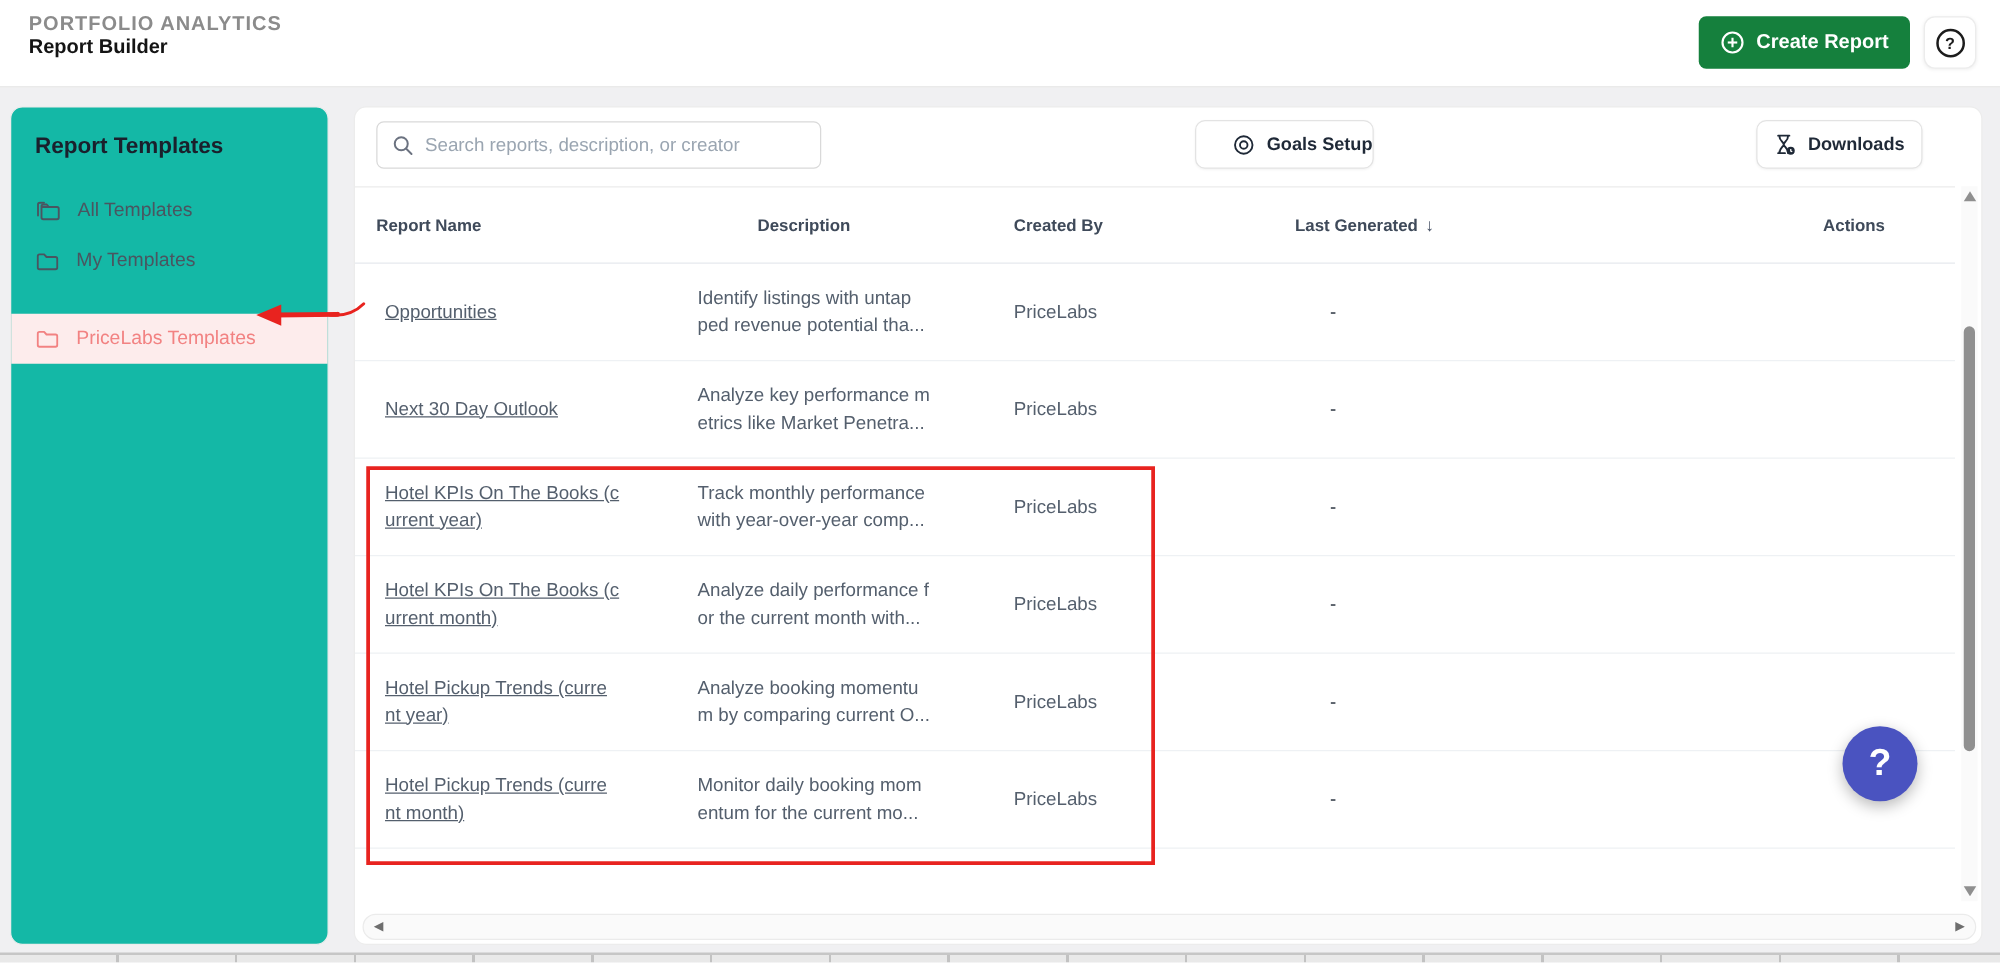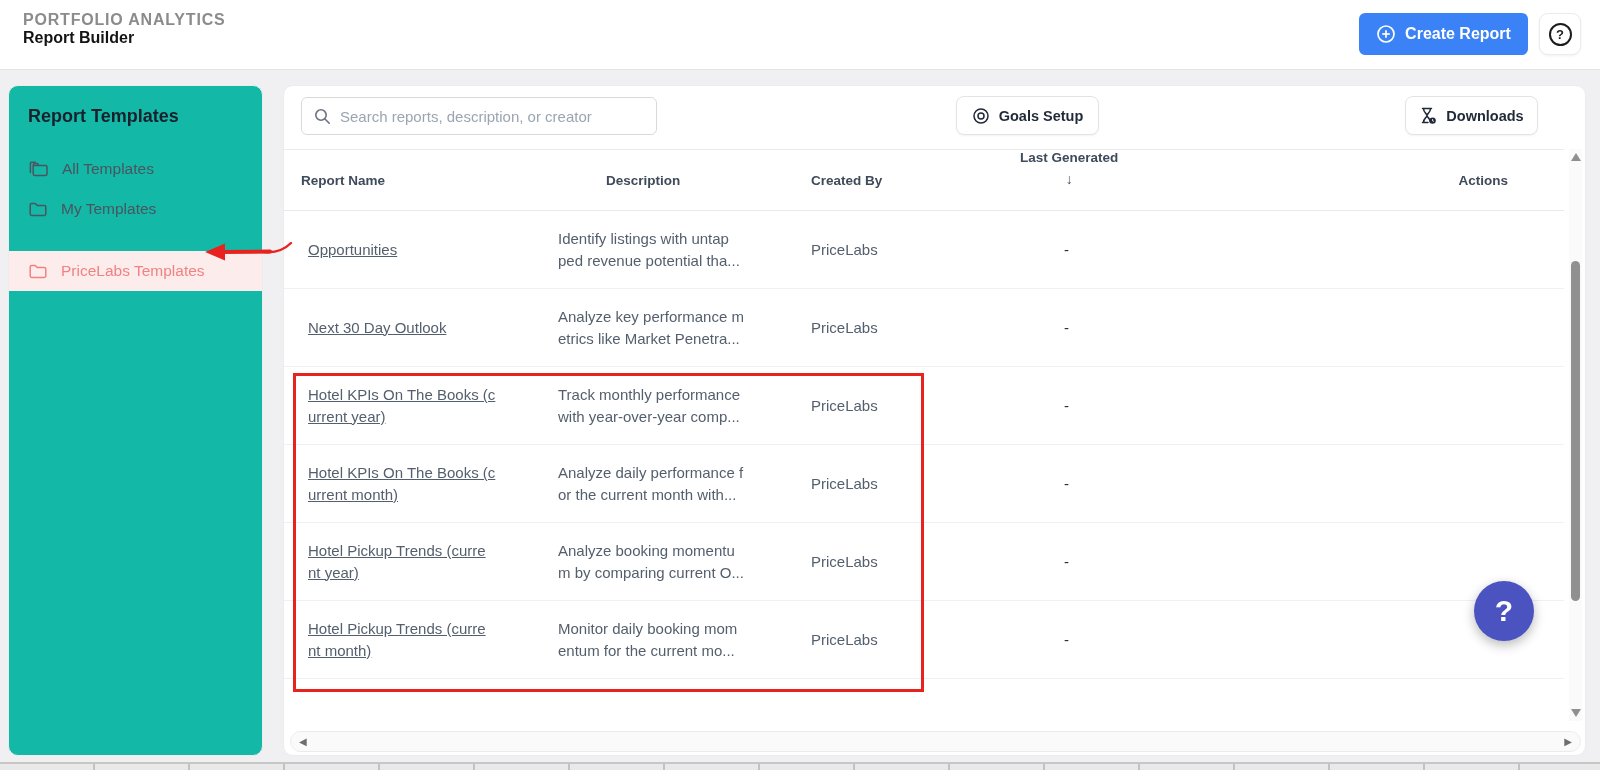--- a/index.html
+++ b/index.html
@@ -3,47 +3,47 @@
 <meta charset="utf-8">
 <style>
   * { margin:0; padding:0; box-sizing:border-box; }
   html,body { width:1600px; height:770px; overflow:hidden; }
   body { font-family:"Liberation Sans", sans-serif; background:#f0f0f2; position:relative; }
 
   
   .topbar { position:absolute; left:0; top:0; width:1600px; height:70px; background:#fff; border-bottom:1px solid #e3e3e3; z-index:5; }
   .eyebrow { position:absolute; left:23px; top:11px; font-size:16px; font-weight:700; letter-spacing:.8px; color:#8b8b8b; }
   .page-title { position:absolute; left:23px; top:29px; font-size:16px; font-weight:700; color:#141414; }
-  .create-btn { position:absolute; left:1359px; top:13px; width:169px; height:42px; background:#3b82f6; border:none; border-radius:6px; color:#fff; font-family:inherit; font-size:16px; font-weight:700; display:flex; align-items:center; justify-content:center; gap:9px; cursor:pointer; }
+  .create-btn { position:absolute; left:1359px; top:13px; width:169px; height:42px; background:#15803d; border:none; border-radius:6px; color:#fff; font-family:inherit; font-size:16px; font-weight:700; display:flex; align-items:center; justify-content:center; gap:9px; cursor:pointer; }
   .hdr-help-btn { position:absolute; left:1539px; top:13px; width:42px; height:42px; background:#fff; border:1px solid #ececec; border-radius:9px; box-shadow:0 1px 3px rgba(0,0,0,.06); display:flex; align-items:center; justify-content:center; cursor:pointer; }
   .qmark { width:23px; height:23px; border:2px solid #1c1c1c; border-radius:50%; display:flex; align-items:center; justify-content:center; font-size:13px; font-weight:700; color:#1c1c1c; }
 
   
   .sidebar { position:absolute; left:8px; top:85px; width:255px; height:671px; background:#14b8a6; border:1px solid #ececec; border-radius:10px; z-index:2; }
   .sidebar-title { position:absolute; left:19px; top:20px; font-size:18px; font-weight:700; color:#1a202c; }
   .side-items { position:absolute; left:0; top:63px; width:100%; }
   .side-item { height:40px; display:flex; align-items:center; gap:14px; padding-left:20px; font-size:15.5px; color:#4a5560; cursor:pointer; }
   .side-item svg { flex:0 0 auto; }
   .side-item.selected { background:#fdecec; color:#f28282;margin-top:22px; }
 
   .main { position:absolute; left:283px; top:85px; width:1303px; height:671px; background:#fff; border:1px solid #ececec; border-radius:10px; z-index:2; overflow:hidden; }
 
   
   .search-box { position:absolute; left:17px; top:11px; width:356px; height:38px; border:1px solid #d9d9d9; border-radius:6px; background:#fff; display:flex; align-items:center; padding-left:12px; gap:9px; }
   .search-box input { border:none; outline:none; flex:1; font-family:inherit; font-size:15px; color:#333; background:transparent; }
   .search-box input::placeholder { color:#9aa5b1; }
   .tool-btn { position:absolute; top:10px; height:39px; background:#fff; border:1px solid #e3e3e3; border-radius:8px; box-shadow:0 1px 2px rgba(0,0,0,.05); display:flex; align-items:center; justify-content:center; gap:9px; font-family:inherit; font-size:14.5px; font-weight:700; color:#1f2937; cursor:pointer; }
-  .btn-goals { left:672px; width:143px; }
+  .btn-goals { left:672px; width:143px;justify-content:flex-end; }
   .btn-define { left:823px; width:290px; }
   .btn-downloads { left:1121px; width:133px; }
 
   
   .thead { position:absolute; left:0; top:63px; width:1280px; height:62px; border-top:1px solid #ececec; border-bottom:1px solid #e6e9ee; }
   .th { position:absolute; top:0; height:100%; display:flex; align-items:center; font-size:13.5px; font-weight:700; color:#3f4a5a; }
-  .th-name { left:17px; } .th-desc { left:274px;margin-left:48px; } .th-creator { left:527px; } .th-lastgen { left:736px; gap:6px;flex-direction:column; }
+  .th-name { left:17px; } .th-desc { left:274px;margin-left:48px; } .th-creator { left:527px; } .th-lastgen { left:752px; gap:6px; }
   .th-actions { right:56px; }
   .sort-arrow { font-size:14px; font-weight:400; color:#4a5568; }
   .tbody { position:absolute; left:0; top:125px; width:1280px; }
   .trow { position:relative; height:78px; border-bottom:1px solid #eef1f4; }
   .cell { position:absolute; top:0; height:100%; display:flex; align-items:center; font-size:15px; color:#545f6d; line-height:1.45; }
   .cell-name { left:24px; width:240px; white-space:pre-line;text-decoration:underline; }
   .cell-desc { left:274px; width:240px; white-space:pre-line; }
   .cell-creator { left:527px; width:200px; }
   .cell-lastgen { left:780px; width:200px; color:#27303c; }
 

